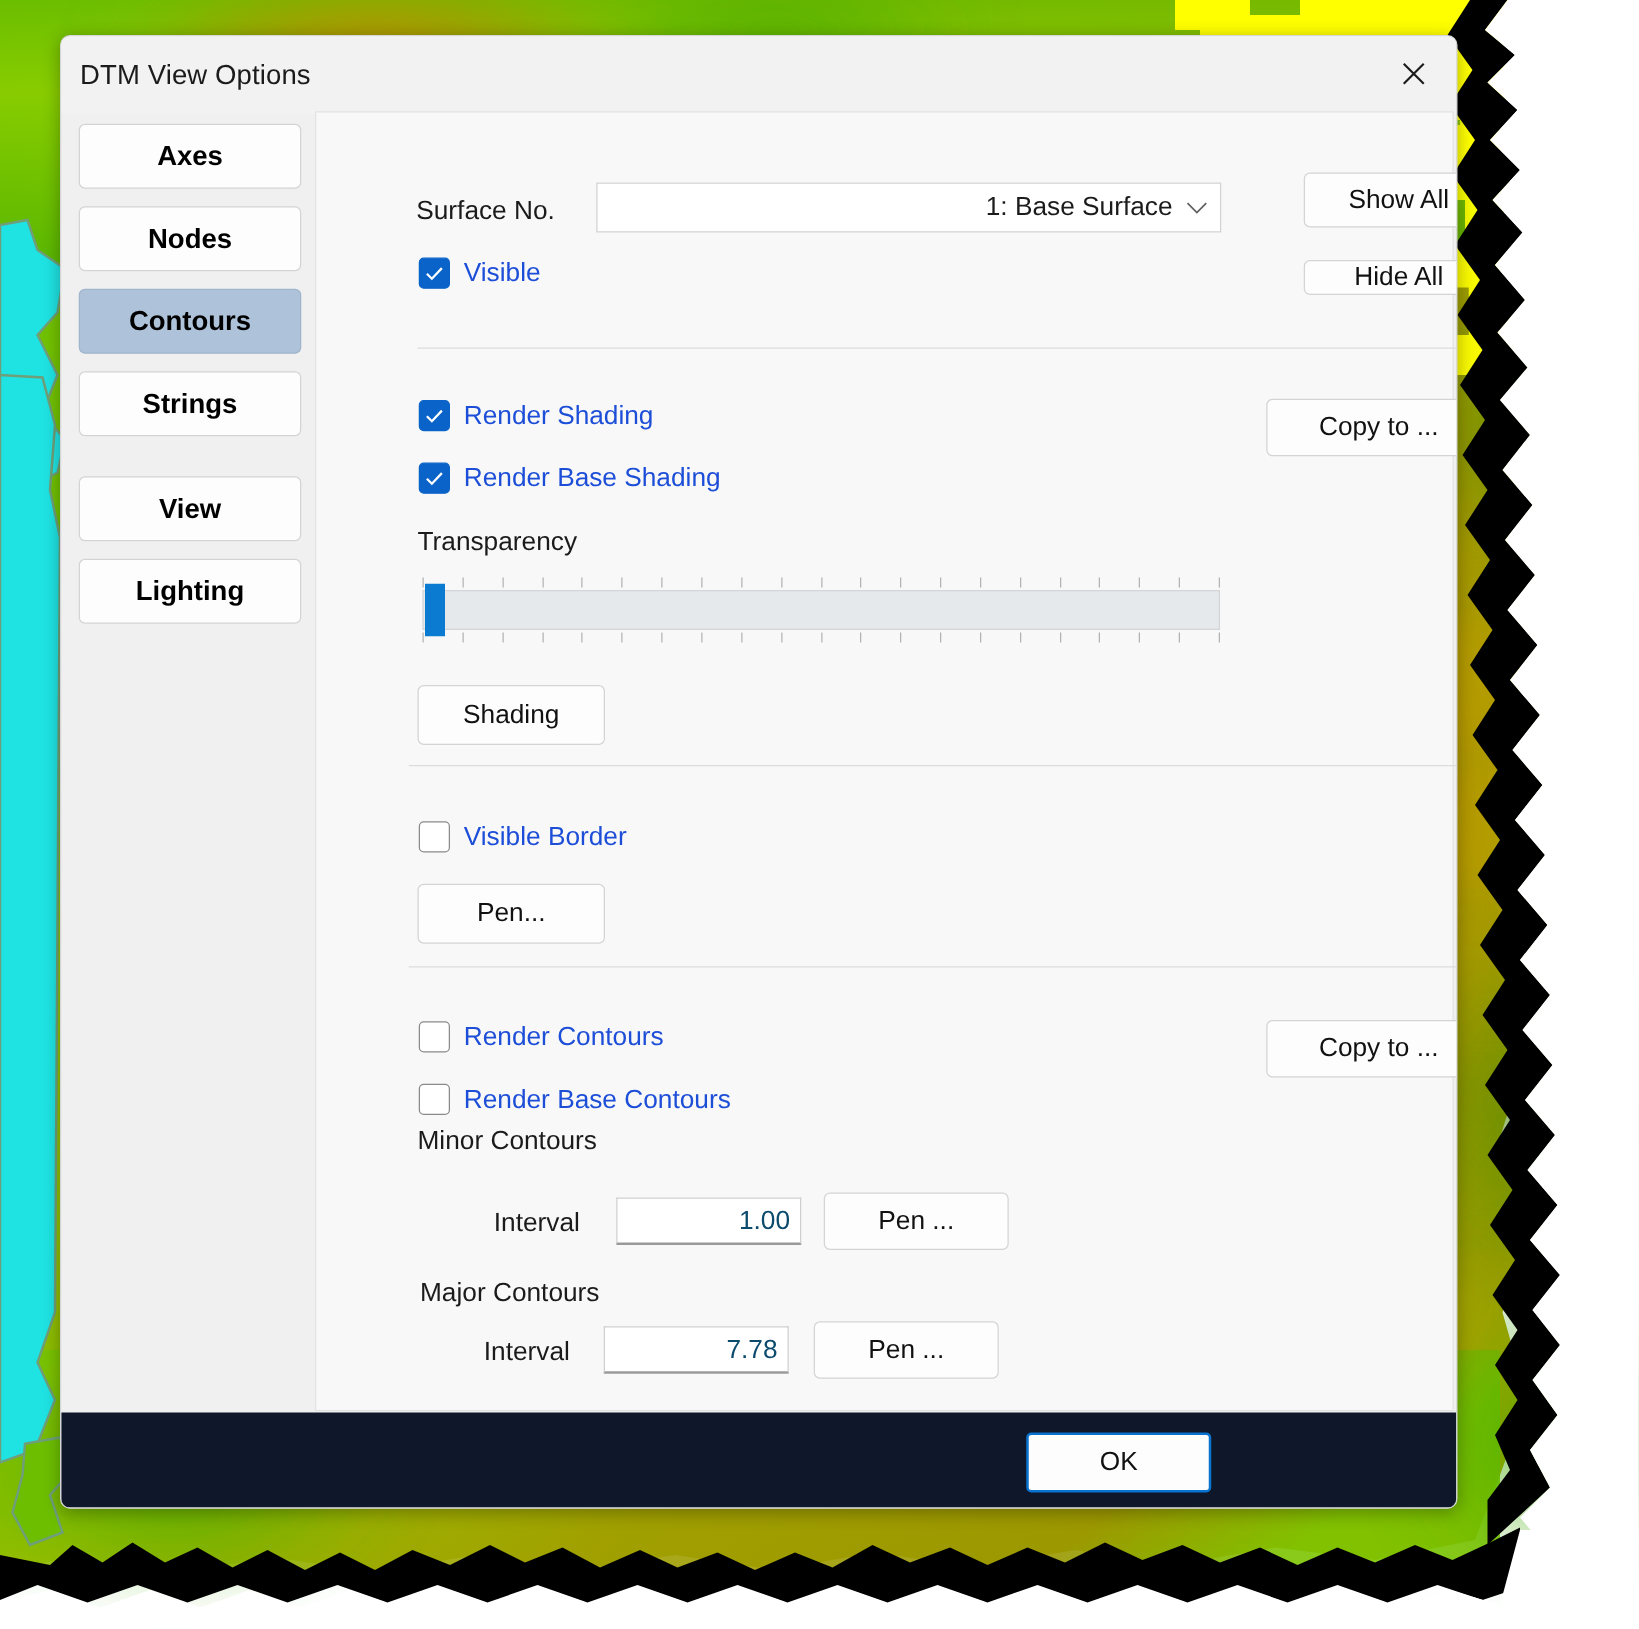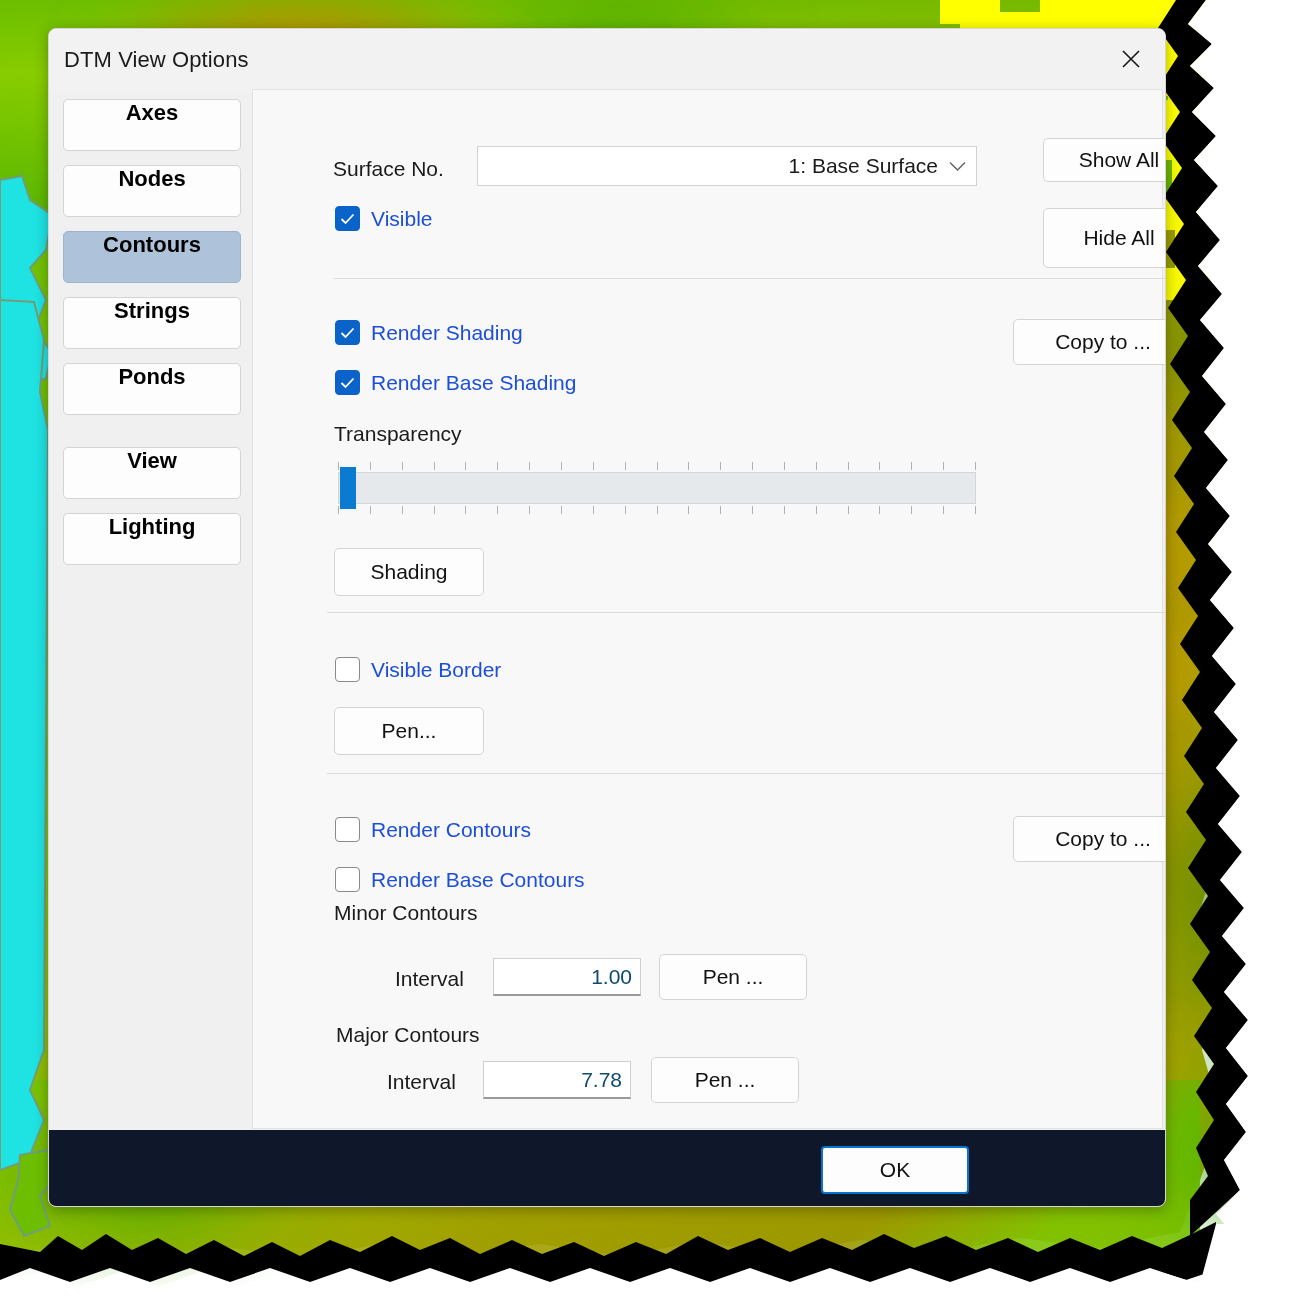--- a/index.html
+++ b/index.html
@@ -79,20 +79,21 @@
     height: 52px;
     margin-bottom: 14px;
     background: #fdfdfd;
     border: 1px solid #d4d4d4;
     border-radius: 5px;
     font-family: "Liberation Sans", sans-serif;
     font-size: 22px;
     font-weight: bold;
     color: #000000;
     display: flex;
+    align-items: center;
     justify-content: center;
     box-sizing: border-box;
     cursor: default;
   }
   .nav-btn.selected {
     background: #aec3d9;
     border: 1px solid #9fb5cc;
   }
   .nav-gap { height: 18px; }
 
@@ -431,23 +432,20 @@
     </div>
     <div class="nav-btn">
       <span>Nodes</span>
     </div>
     <div class="nav-btn selected">
       <span>Contours</span>
     </div>
     <div class="nav-btn">
       <span>Strings</span>
     </div>
-    <div class="nav-btn">
-      <span>Ponds</span>
-    </div>
     <div class="nav-gap"></div>
     <div class="nav-btn">
       <span>View</span>
     </div>
     <div class="nav-btn">
       <span>Lighting</span>
     </div>
   </div>
 
   <div id="content-panel">
@@ -468,21 +466,21 @@
         <svg width="15" height="12" viewBox="0 0 15 12" aria-hidden="true">
           <path d="M1.5,6 L5.5,10 L13.5,1.5" stroke="#ffffff" stroke-width="1.8" fill="none"></path>
         </svg>
       </span>
       <span class="cblabel">Visible</span>
     </div>
 
     <div class="btn" style="left:790px; top:48px; width:152px; height:44px;">
       <span>Show All</span>
     </div>
-    <div class="btn" style="left:790px; top:118px; width:152px; height:60px;">
+    <div class="btn" style="left:790px; top:118px; width:152px; height:28px;">
       <span>Hide All</span>
     </div>
 
     <div class="sep" style="left:81px; top:188px; width:870px;"></div>
 
     <div class="cbrow" style="left:82px; top:230px;">
       <span class="cbox on">
         <svg width="15" height="12" viewBox="0 0 15 12" aria-hidden="true">
           <path d="M1.5,6 L5.5,10 L13.5,1.5" stroke="#ffffff" stroke-width="1.8" fill="none"></path>
         </svg>

